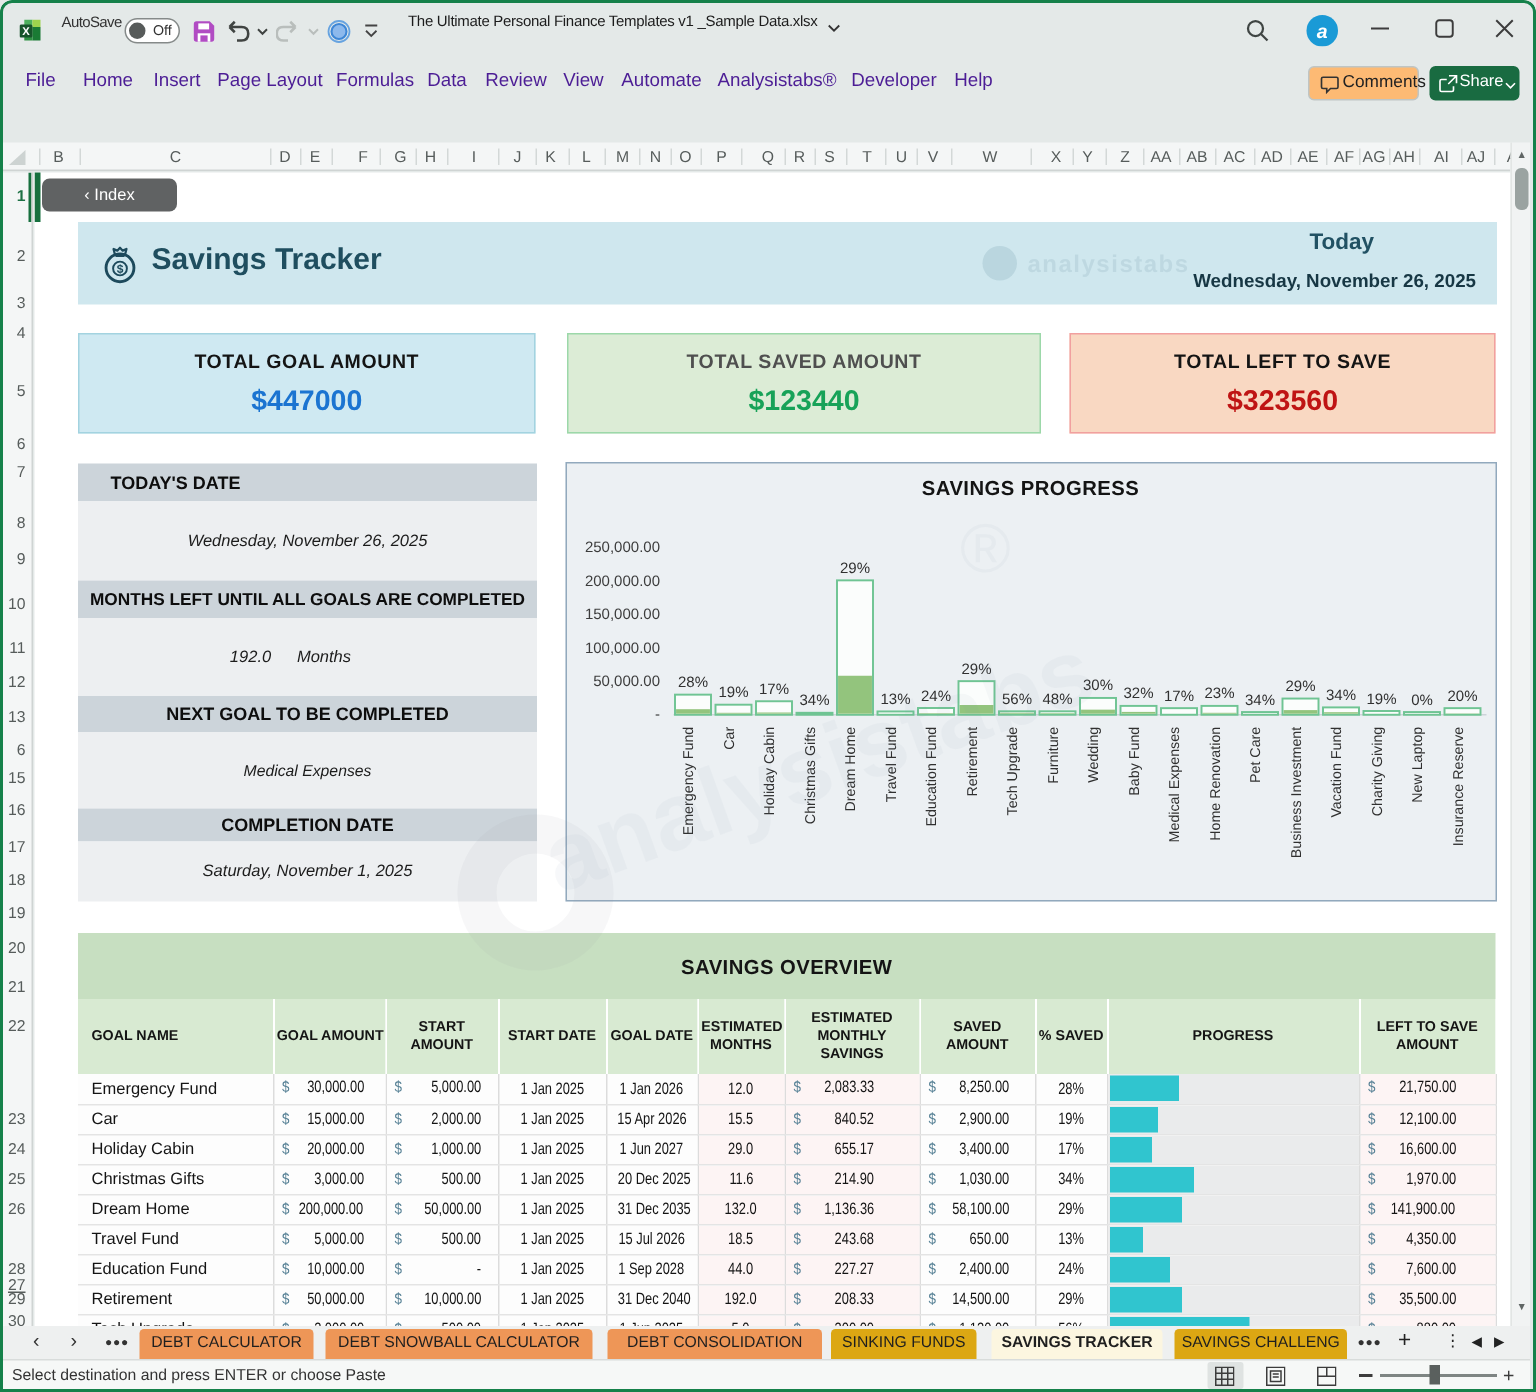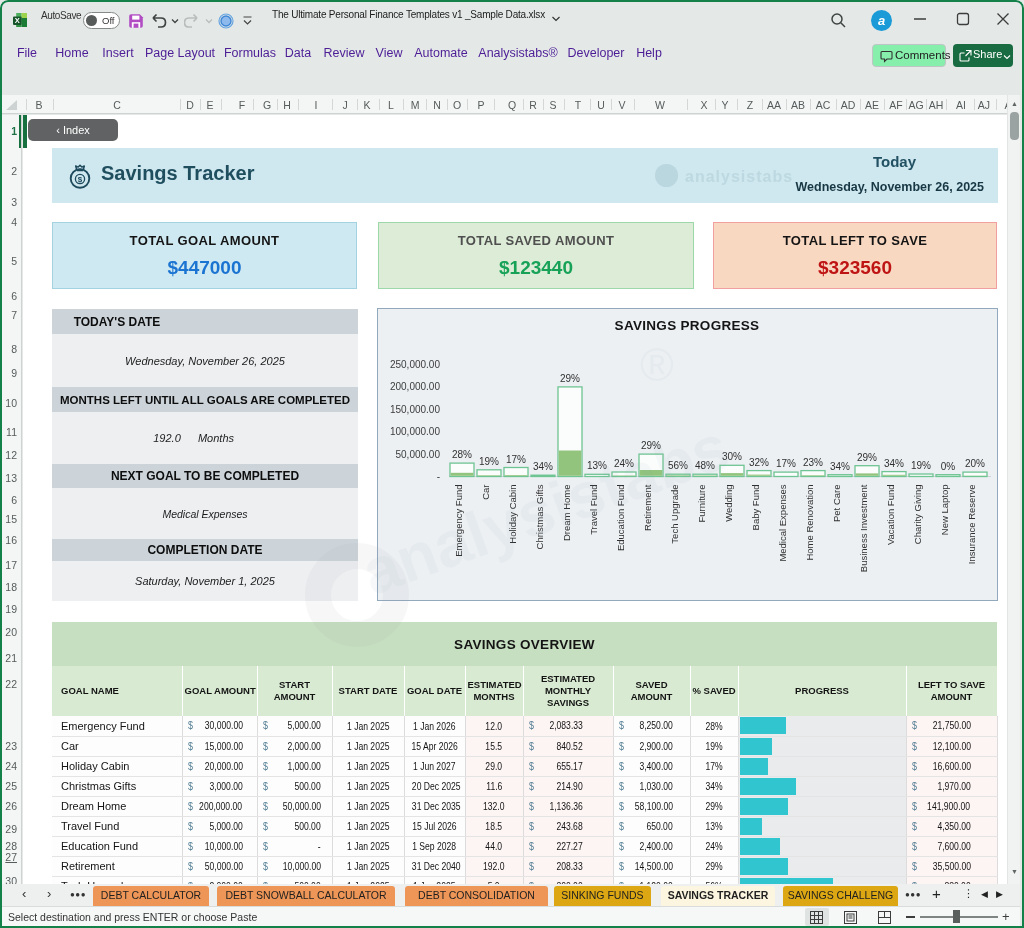--- a/index.html
+++ b/index.html
@@ -11,21 +11,21 @@
   border:2px solid #15814a; border-radius:8px 8px 0 0; z-index:999; pointer-events:none; }
 .abs { position:absolute; }
 #titlebar { position:absolute; left:0; top:0; width:1020px; height:31px; background:#e4e9e8; }
 #autosave { position:absolute; left:41px; top:10px; font-size:10px; letter-spacing:-0.4px; color:#333; }
 #toggle { position:absolute; left:83px; top:12px; width:37px; height:17px; background:#fff; border:1px solid #858a89; border-radius:9px; }
 #toggle .knob { position:absolute; left:2px; top:2px; width:11px; height:11px; border-radius:50%; background:#575b5a; }
 #toggle .off { position:absolute; left:18px; top:2px; font-size:9.5px; color:#333; }
 #title-text { position:absolute; left:272px; top:9px; font-size:10px; letter-spacing:-0.2px; color:#1c1c1c; }
 #menubar { position:absolute; left:0; top:31px; width:1020px; height:37px; background:#e4e9e8; }
 .menu { position:absolute; top:15px; font-size:12.5px; color:#4c1d95; transform:translateX(-50%); white-space:nowrap; }
-#btn-comments { position:absolute; left:872px; top:13px; width:74px; height:23px; background:#86efac; border:1px solid #bfc5c4; border-radius:4px; font-size:11.5px; color:#222; }
+#btn-comments { position:absolute; left:872px; top:13px; width:74px; height:23px; background:#fdba74; border:1px solid #bfc5c4; border-radius:4px; font-size:11.5px; color:#222; }
 #btn-share { position:absolute; left:953px; top:13px; width:60px; height:23px; background:#196b41; border-radius:4px; font-size:11.5px; color:#fff; }
 #formulabar { position:absolute; left:0; top:68px; width:1020px; height:27px; background:#e4e9e8; border-bottom:1px solid #d2d7d6; }
 #namebox { position:absolute; left:8px; top:6px; width:85px; height:17px; background:#fff; border-radius:3px; font-size:11.5px; color:#222; }
 #fxbox { position:absolute; left:108px; top:6px; width:72px; height:17px; background:#fff; border-radius:3px; color:#9aa19f; }
 #finput { position:absolute; left:185px; top:6px; width:830px; height:17px; background:#fff; border-radius:3px; }
 #colheads { position:absolute; left:0; top:95px; width:1007px; height:19px; background:#f4f6f6; border-bottom:1px solid #cfd4d3; }
 .colL { position:absolute; top:4px; font-size:10.5px; color:#565c5b; transform:translateX(-50%); }
 .colSep { position:absolute; top:4px; width:1px; height:11px; background:#d3d8d7; }
 #rowheads { position:absolute; left:0; top:115px; width:22px; height:769px; background:#f4f6f6; border-right:1px solid #cfd4d3; overflow:hidden; }
 .rowN { position:absolute; right:4px; font-size:10.5px; color:#565c5b; transform:translateY(-50%); }
@@ -263,21 +263,21 @@
       <div class="rowN" style="top:494px;color:#565c5b;">19</div>
       <div class="rowN" style="top:517px;color:#565c5b;">20</div>
       <div class="rowN" style="top:543px;color:#565c5b;">21</div>
       <div class="rowN" style="top:569px;color:#565c5b;">22</div>
       <div class="rowN" style="top:631px;color:#565c5b;">23</div>
       <div class="rowN" style="top:651px;color:#565c5b;">24</div>
       <div class="rowN" style="top:671px;color:#565c5b;">25</div>
       <div class="rowN" style="top:691px;color:#565c5b;">26</div>
       <div class="rowN" style="top:742px;color:#565c5b;text-decoration:underline;">27</div>
       <div class="rowN" style="top:731px;color:#565c5b;">28</div>
-      <div class="rowN" style="top:714px;color:#565c5b;">29</div>
+      <div class="rowN" style="top:751px;color:#565c5b;">29</div>
       <div class="rowN" style="top:766px;color:#565c5b;">30</div>
       <div style="position:absolute;right:0;top:0px;width:2px;height:33px;background:#17703f"></div>
     </div>
 <div id="sheet">
       <div id="a1sel"></div>
       <div id="indexbtn">‹ Index</div>
       <div id="banner">
 <svg style="position:absolute;left:15px;top:13px" width="26" height="29" viewBox="0 0 26 29">
 <g fill="none" stroke="#1d4a5c">
 <circle cx="13" cy="17.5" r="9.3" stroke-width="1.9"></circle>

